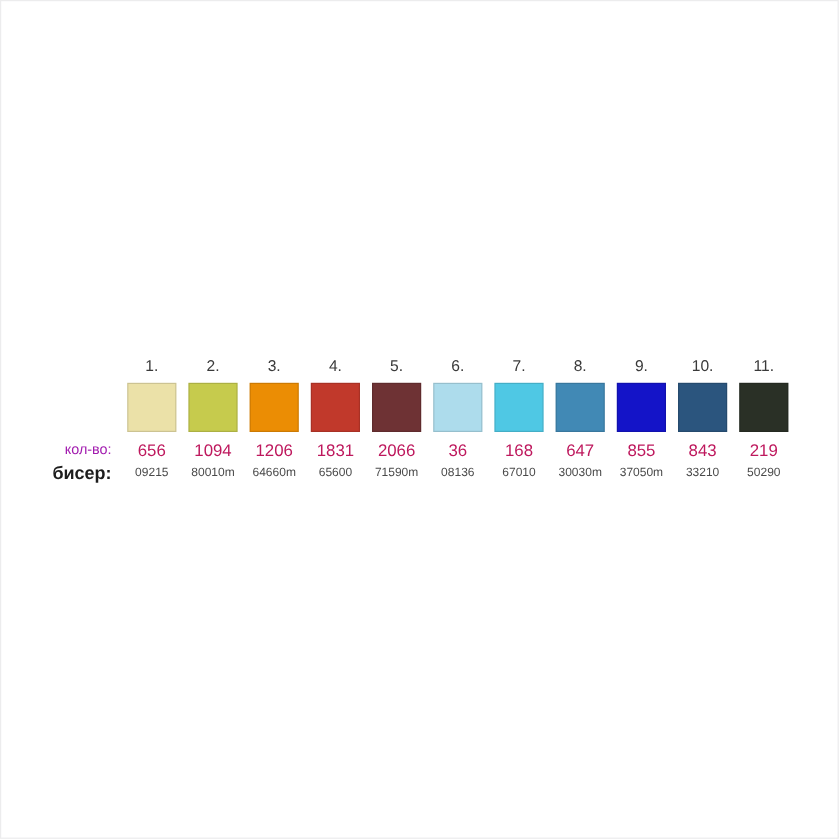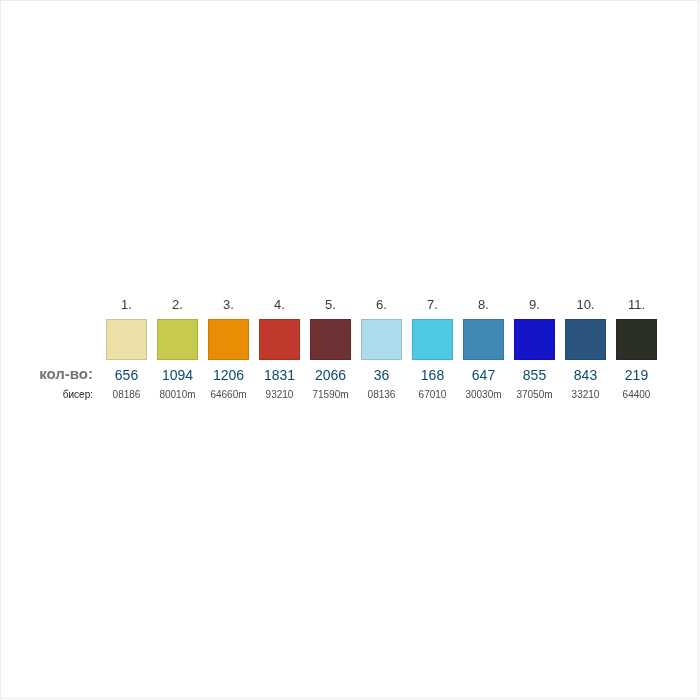--- a/index.html
+++ b/index.html
@@ -41,27 +41,27 @@
 
   
   td.row-label {
     width: 92px;
     text-align: right;
     padding-right: 8px;
     white-space: nowrap;
     vertical-align: middle;
   }
   td.row-label.count {
+    font-size: 12px;
+    font-weight: normal;
+    color: #a21caf;
+  }
+  td.row-label.code {
     font-size: 15px;
     font-weight: bold;
-    color: #737373;
-  }
-  td.row-label.code {
-    font-size: 10px;
-    font-weight: normal;
     color: #1d1d1d;
   }
 
   
   td.cell {
     width: 51px;
     text-align: center;
     vertical-align: middle;
     padding: 0;
   }
@@ -82,21 +82,21 @@
     width: 41px;
     height: 41px;
     margin: 0 auto;
     border: 1px solid rgba(0,0,0,0.13);
     box-sizing: border-box;
   }
 
   tr.count-row td.cell {
     height: 20px;
     font-size: 14px;
-    color: #0c4a6e;
+    color: #be185d;
     padding-top: 3px;
   }
 
   tr.code-row td.cell {
     height: 18px;
     font-size: 10px;
     color: #4a4a4a;
   }
 </style>
 </head>
@@ -166,27 +166,27 @@
           <td class="cell">2066</td>
           <td class="cell">36</td>
           <td class="cell">168</td>
           <td class="cell">647</td>
           <td class="cell">855</td>
           <td class="cell">843</td>
           <td class="cell">219</td>
         </tr>
       <tr class="code-row">
         <td class="row-label code">бисер:</td>
-      <td class="cell">08186</td>
+      <td class="cell">09215</td>
           <td class="cell">80010m</td>
           <td class="cell">64660m</td>
-          <td class="cell">93210</td>
+          <td class="cell">65600</td>
           <td class="cell">71590m</td>
           <td class="cell">08136</td>
           <td class="cell">67010</td>
           <td class="cell">30030m</td>
           <td class="cell">37050m</td>
           <td class="cell">33210</td>
-          <td class="cell">64400</td>
+          <td class="cell">50290</td>
         </tr>
     </tbody>
   </table>
 </div>
 
 </body></html>

